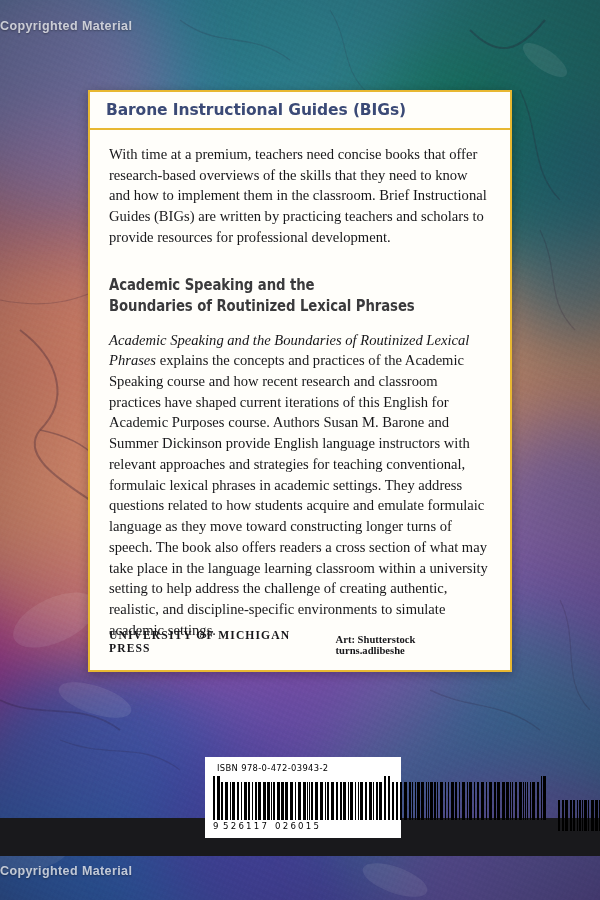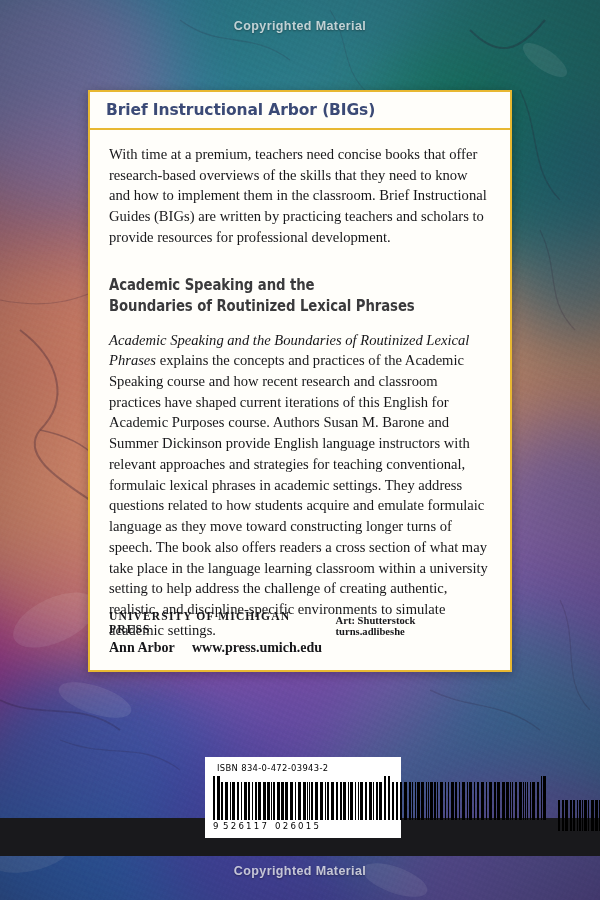--- a/index.html
+++ b/index.html
@@ -79,21 +79,20 @@
   }
   .vignette {
     position:absolute; inset:0;
     background: radial-gradient(ellipse at 50% 45%, rgba(0,0,0,0) 45%, rgba(0,0,0,.28) 100%);
   }
 
   
   .copyright-mark {
     position: absolute;
     left: 0; right: 0;
-    text-align: center;
     font-family: "Liberation Sans", sans-serif;
     font-size: 12.5px;
     font-weight: 700;
     letter-spacing: .4px;
     color: rgba(255,255,255,.72);
     text-shadow: 0 1px 2px rgba(0,0,0,.35);
   }
   .copyright-top { top: 19px; }
   .copyright-bottom { top: 864px; }
 
@@ -300,50 +299,46 @@
 
   <div class="copyright-mark copyright-top">Copyrighted Material</div>
 
   <div class="dark-band"></div>
 
   <div class="copyright-mark copyright-bottom">Copyrighted Material</div>
 
   <div class="panel">
 
     <div class="panel-header">
-      <div class="series-title">Brief Instructional Arbor (BIGs)</div>
+      <div class="series-title">Barone Instructional Guides (BIGs)</div>
     </div>
 
     <div class="panel-body">
       <p class="series-blurb">With time at a premium, teachers need concise books that offer research-based overviews of the skills that they need to know and how to implement them in the classroom. Brief Instructional Guides (BIGs) are written by practicing teachers and scholars to provide resources for professional development.</p>
 
       <div class="book-title">
         <div>Academic Speaking and the</div>
         <div>Boundaries of Routinized Lexical Phrases</div>
       </div>
 
       <p class="book-desc"><span class="ital">Academic Speaking and the Boundaries of Routinized Lexical Phrases</span><span> explains the concepts and practices of the Academic Speaking course and how recent research and classroom practices have shaped current iterations of this English for Academic Purposes course. Authors Susan M. Barone and Summer Dickinson provide English language instructors with relevant approaches and strategies for teaching conventional, formulaic lexical phrases in academic settings. They address questions related to how students acquire and emulate formulaic language as they move toward constructing longer turns of speech. The book also offers readers a cross section of what may take place in the language learning classroom within a university setting to help address the challenge of creating authentic, realistic, and discipline-specific environments to simulate academic settings.</span></p>
     </div>
 
     <div class="imprint">
       <div class="imprint-left">
         <div class="press">University of Michigan Press</div>
-        <div class="city-line">
-          <span>Ann Arbor</span>
-          <span class="url">www.press.umich.edu</span>
-        </div>
       </div>
       <div class="imprint-right">
         <div class="artcredit">Art: Shutterstock turns.adlibeshe</div>
       </div>
     </div>
   </div>
 
   <div class="barcode-box">
-    <div class="isbn-text">ISBN 834-0-472-03943-2</div>
+    <div class="isbn-text">ISBN 978-0-472-03943-2</div>
     <div class="barcode-row">
       <div>
         <div class="bars" id="ean-bars">
             <i class="tall" style="width:2px"></i>
             <i class="w" style="width:2px"></i>
             <i class="tall" style="width:3px"></i>
             <i class="w" style="width:1px"></i>
             <i class="short" style="width:2px"></i>
             <i class="w" style="width:2px"></i>
             <i class="short" style="width:3px"></i>

